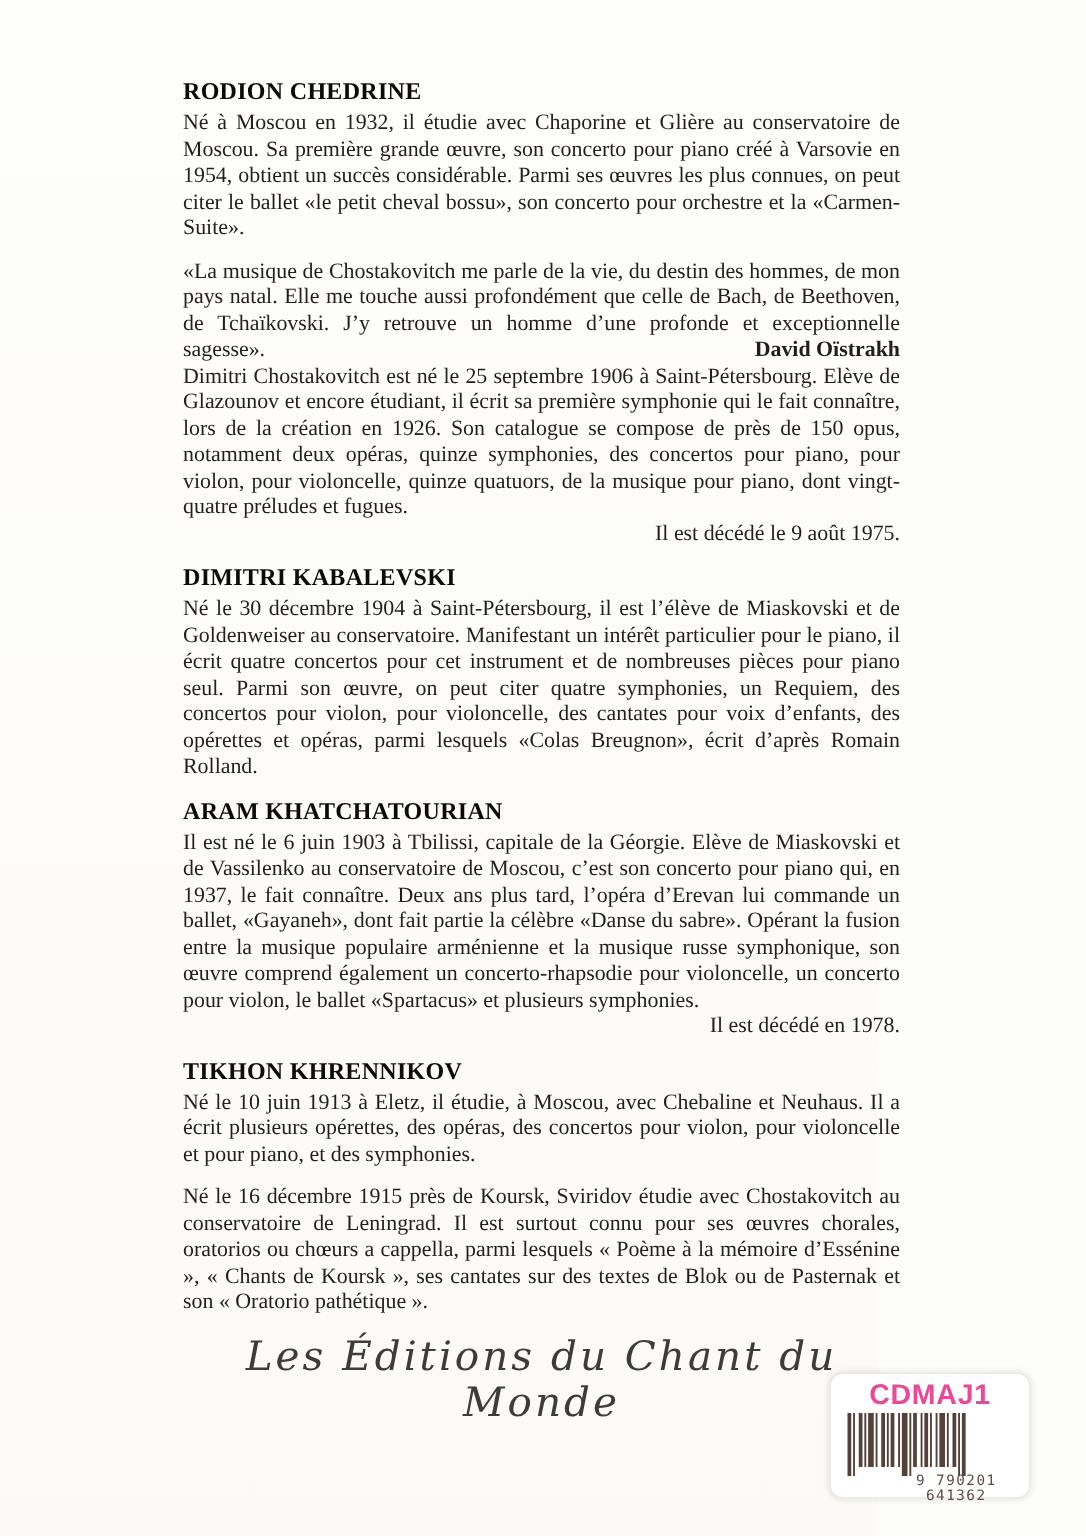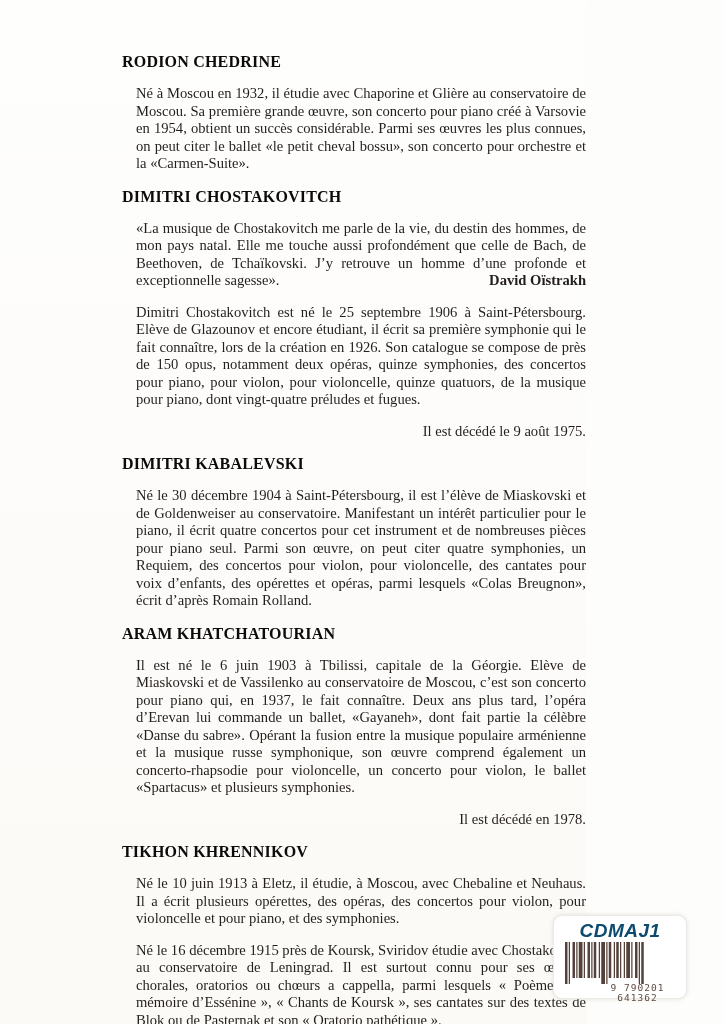--- a/index.html
+++ b/index.html
@@ -16,21 +16,21 @@
   .content{
     position:absolute;top:52px;left:122px;width:478px;
   }
   section.composer{margin:0 0 11px 0;}
   h2.composer-heading{
     margin:0 0 3px 0;
     font-size:16px;line-height:19px;font-weight:bold;color:#0d0b0a;
     letter-spacing:0.2px;
   }
   p.bio{
-    margin:14px;
+    margin:0;
     font-size:14.6px;line-height:17.5px;
     text-align:justify;
     color:#231e1b;
   }
   p.bio.plain{text-align:right;}
   span.attribution{
     float:right;font-size:14.6px;line-height:17.5px;font-weight:bold;color:#231e1b;
   }
   .footer-script{
     margin-top:10px;
@@ -48,23 +48,22 @@
     border-radius:9px;
     box-shadow:0 0 4px rgba(180,170,155,.35);
     text-align:center;
     box-sizing:border-box;
     padding-top:4px;
   }
   .catalog-code{
     font-family:"Liberation Sans", sans-serif;
     font-weight:bold;
     font-size:19px;line-height:21px;
-    color:#0c4a6e;
+    color:#ec4899;
     letter-spacing:0.5px;
-    font-style:italic;
   }
   .barcode-svg{display:block;margin:1px auto 0 auto;}
   .barcode-number{
     font-family:"DejaVu Sans Mono", monospace;
     font-size:9.5px;line-height:10px;
     color:#5e4b43;
     letter-spacing:1px;
     margin-top:-1px;
     margin-left:35px;
   }
@@ -74,21 +73,20 @@
 
 <div class="page">
 
   <div class="content">
     <div id="sections">
         <section class="composer">
           <h2 class="composer-heading">RODION CHEDRINE</h2>
           <p class="bio">Né à Moscou en 1932, il étudie avec Chaporine et Glière au conservatoire de Moscou. Sa première grande œuvre, son concerto pour piano créé à Varsovie en 1954, obtient un succès considérable. Parmi ses œuvres les plus connues, on peut citer le ballet «le petit cheval bossu», son concerto pour orchestre et la «Carmen-Suite».</p>
         </section>
         <section class="composer">
-          <h2 class="composer-heading">DIMITRI CHOSTAKOVITCH</h2>
           <p class="bio">«La musique de Chostakovitch me parle de la vie, du destin des hommes, de mon pays natal. Elle me touche aussi profondément que celle de Bach, de Beethoven, de Tchaïkovski. J’y retrouve un homme d’une profonde et exceptionnelle sagesse».<span class="attribution">David Oïstrakh</span></p>
           <p class="bio">Dimitri Chostakovitch est né le 25 septembre 1906 à Saint-Pétersbourg. Elève de Glazounov et encore étudiant, il écrit sa première symphonie qui le fait connaître, lors de la création en 1926. Son catalogue se compose de près de 150 opus, notamment deux opéras, quinze symphonies, des concertos pour piano, pour violon, pour violoncelle, quinze quatuors, de la musique pour piano, dont vingt-quatre préludes et fugues.</p>
           <p class="bio plain">Il est décédé le 9 août 1975.</p>
         </section>
         <section class="composer">
           <h2 class="composer-heading">DIMITRI KABALEVSKI</h2>
           <p class="bio">Né le 30 décembre 1904 à Saint-Pétersbourg, il est l’élève de Miaskovski et de Goldenweiser au conservatoire. Manifestant un intérêt particulier pour le piano, il écrit quatre concertos pour cet instrument et de nombreuses pièces pour piano seul. Parmi son œuvre, on peut citer quatre symphonies, un Requiem, des concertos pour violon, pour violoncelle, des cantates pour voix d’enfants, des opérettes et opéras, parmi lesquels «Colas Breugnon», écrit d’après Romain Rolland.</p>
         </section>
         <section class="composer">
           <h2 class="composer-heading">ARAM KHATCHATOURIAN</h2>

